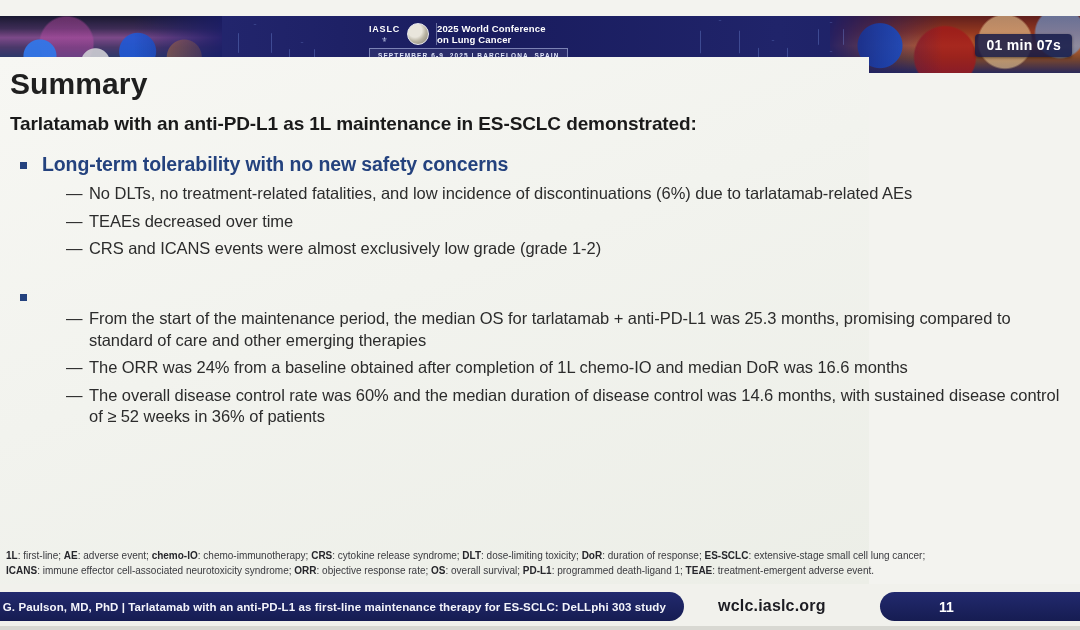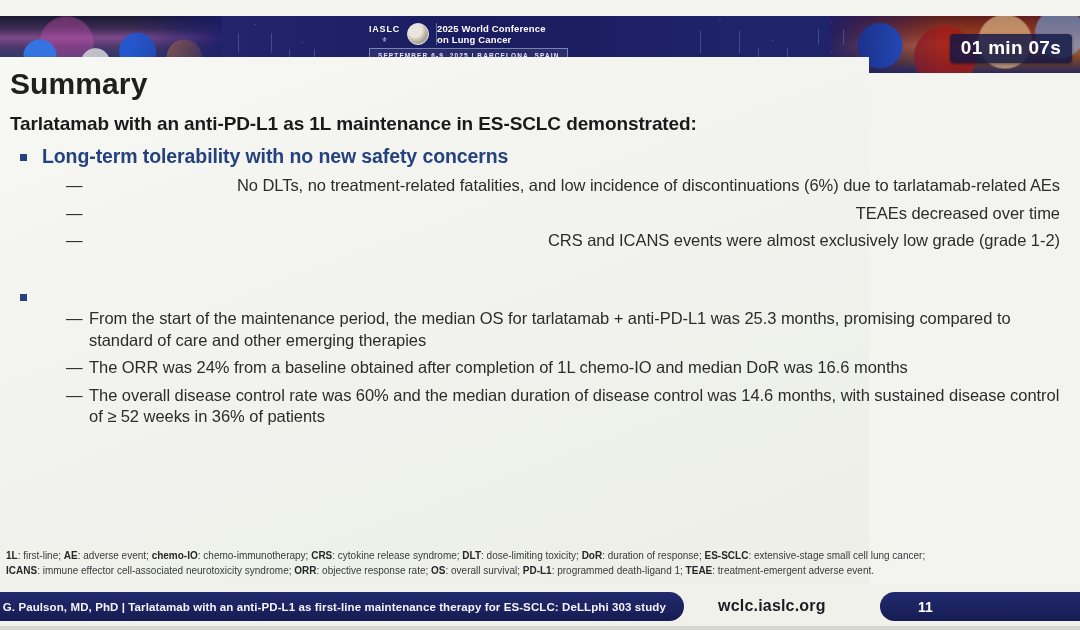--- a/index.html
+++ b/index.html
@@ -119,21 +119,21 @@
   .topic-icon:nth-child(5){ background:linear-gradient(180deg,#f3a18f,#df6d52);}
   .topic-icon:nth-child(6){ background:linear-gradient(180deg,#f09580,#dd6149);}
   .topic-icon:nth-child(7){ background:linear-gradient(180deg,#e9c7b3,#cf9472); border-radius:45% 20% 45% 45%;}
 
   #timer-pill {
     position: absolute; right: 8px; top: 18px;
     background: rgba(16,22,70,.82);
     border-radius: 4px;
     padding: 3px 11px 4px;
     color: #ffffff;
-    font-size: 19px; font-weight: 700; letter-spacing: .3px;
+    font-size: 14px; font-weight: 700; letter-spacing: .3px;
     white-space: nowrap;
     box-shadow: 0 1px 3px rgba(0,0,0,.45);
   }
 
   
   #slide {
     position: absolute;
     left: 0; top: 57px;
     width: 869px; height: 527px;
     background: linear-gradient(160deg,#f7f7f3 0%, #f2f3ee 45%, #eceee7 100%);
@@ -145,21 +145,21 @@
     letter-spacing: .1px;
   }
 
   #lead-line {
     position: absolute; left: 10px; top: 56px;
     font-size: 19px; font-weight: 700; color: #1a1a1a;
     letter-spacing: -.1px;
   }
 
   .bullet-block { position: absolute; left: 20px; width: 1040px; }
-  .b1 { top: 88px; text-align: right; }
+  .b1 { top: 96px; }
   .b2 { top: 228px; }
 
   .bullet-head {
     display: flex; align-items: flex-start; gap: 15px;
     color: #24427e; font-size: 19.5px; font-weight: 700;
     letter-spacing: -.1px;
   }
   .sq-bullet {
     flex: 0 0 auto; width: 7px; height: 7px;
     background: #24427e; margin-top: 9px;
@@ -222,21 +222,21 @@
   }
   #page-pill {
     position: absolute; left: 880px; top: 8px;
     width: 230px; height: 29px;
     background: linear-gradient(180deg,#222a6e 0%, #161c52 100%);
     border-radius: 15px;
     display: flex; align-items: center;
     padding-left: 38px;
   }
   #page-number {
-    color: #ffffff; font-size: 14px; font-weight: 700;
+    color: #ffffff; font-size: 14px; font-weight: 700; margin-left: 21px;
   }
 
   #bottom-edge {
     position: absolute; left: 0; top: 626px;
     width: 1080px; height: 4px; background: #d8d8d2;
   }
 </style>
 </head>
 <body>
 

